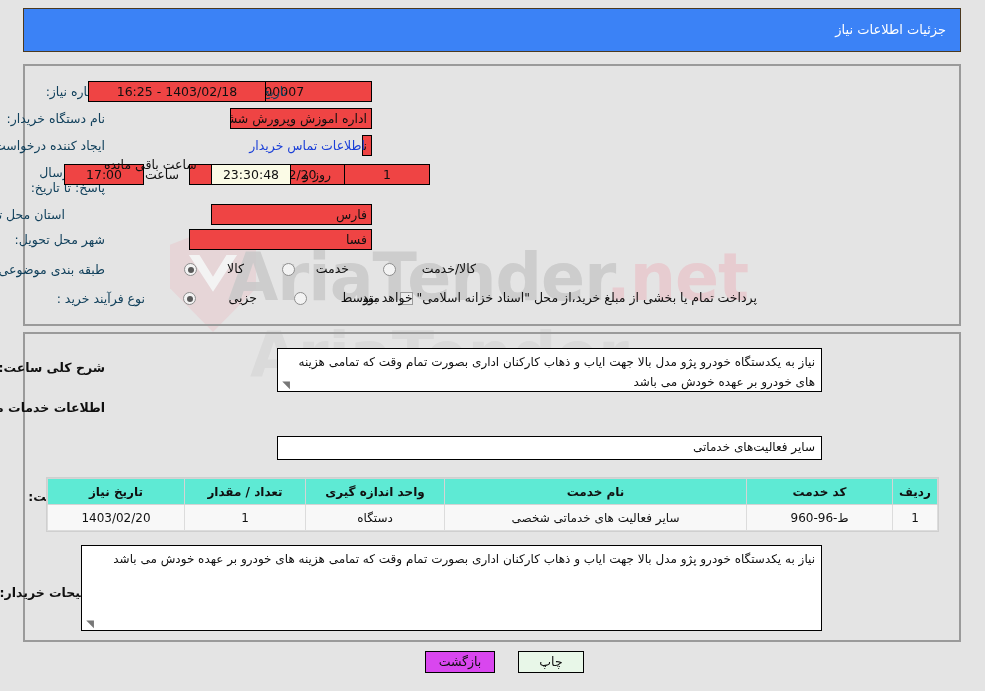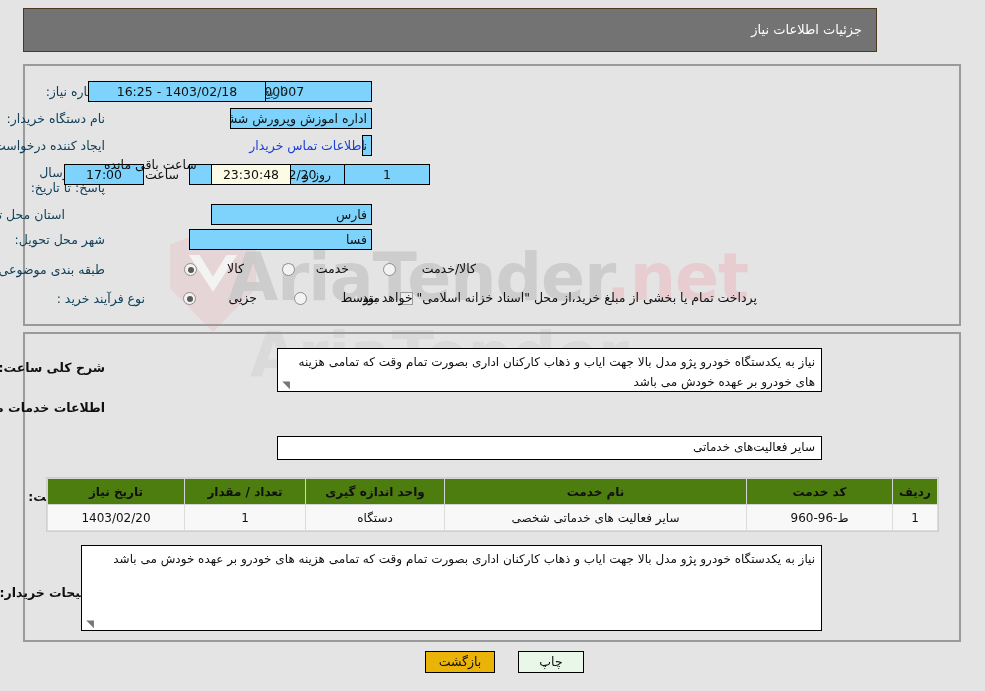--- a/index.html
+++ b/index.html
@@ -71,23 +71,23 @@
     opacity: .8;
     direction: ltr;
     white-space: nowrap;
   }
 
   
   .page-header {
     position: absolute;
     left: 23px;
     top: 8px;
-    width: 854px;
+    width: 938px;
     height: 44px;
-    background: #737373;
+    background: #3b82f6;
     border: 1px solid #4c391f;
     box-sizing: border-box;
     z-index: 2;
   }
   .page-header .title {
     position: absolute;
     right: 14px;
     top: 13px;
     color: #ffffff;
     font-size: 13px;
@@ -110,21 +110,21 @@
     position: absolute;
     color: #12415c;
     font-size: 12.5px;
     white-space: nowrap;
     text-align: right;
     z-index: 3;
   }
   .fld {
     position: absolute;
     border: 1px solid #000000;
-    background: #7dd3fc;
+    background: #ef4444;
     box-sizing: border-box;
     font-size: 12.5px;
     color: #101010;
     line-height: 19px;
     height: 21px;
     padding: 0 4px;
     white-space: nowrap;
     overflow: hidden;
     z-index: 3;
     text-align: center;
@@ -233,21 +233,21 @@
     border: 1px solid #cfcfcf;
     box-sizing: border-box;
     background: #ffffff;
   }
   table.grid {
     border-collapse: collapse;
     width: 100%;
     font-size: 12px;
   }
   table.grid th {
-    background: #4d7c0f;
+    background: #5eead4;
     color: #101010;
     font-weight: bold;
     border: 1px solid #d4d4d4;
     height: 25px;
     padding: 0 4px;
     text-align: center;
     white-space: nowrap;
   }
   table.grid td {
     background: #f8f8f8;
@@ -266,21 +266,21 @@
     line-height: 20px;
     border: 1px solid #000000;
     box-sizing: border-box;
     font-size: 12.5px;
     color: #101010;
     text-align: center;
     cursor: pointer;
     z-index: 3;
     padding: 0 8px;
   }
-  .btn-back  { background: #eab308; }
+  .btn-back  { background: #d946ef; }
   .btn-print { background: #e8f7e8; }
 </style>
 </head>
 <body>
 
 <div class="watermark">
   <div class="wm-shield"></div>
   <div class="wm-text">
     <span>AriaTender</span><span class="red">.net</span>
   </div>

